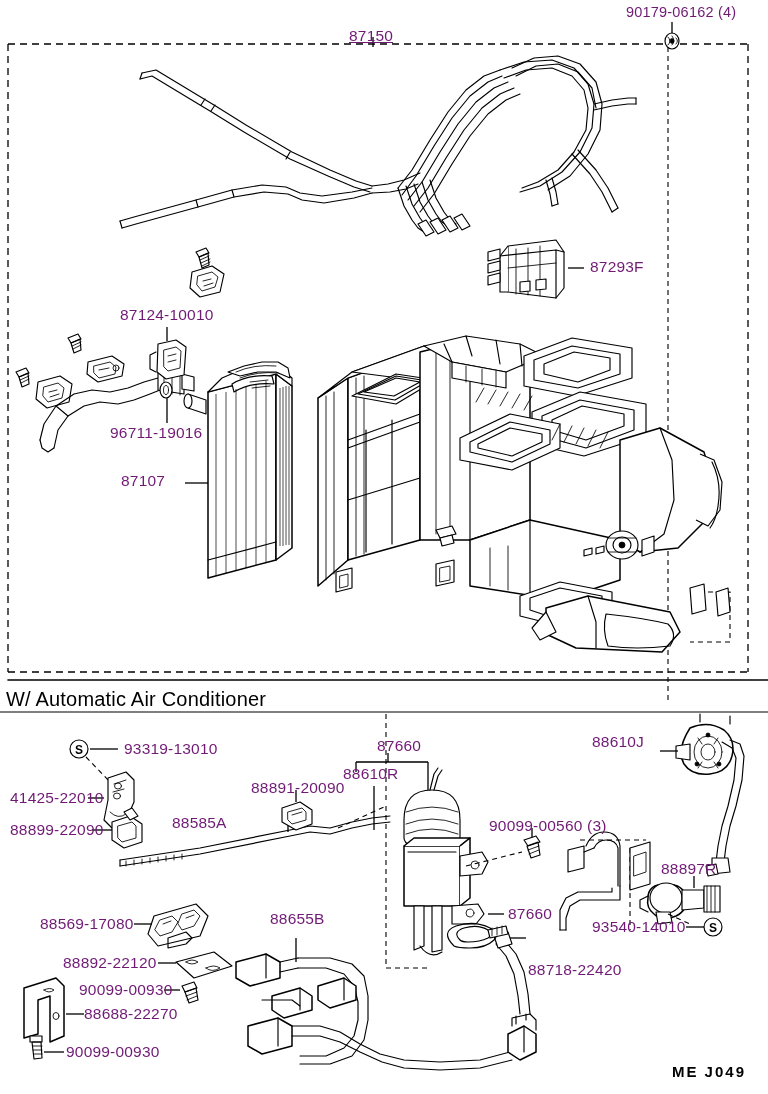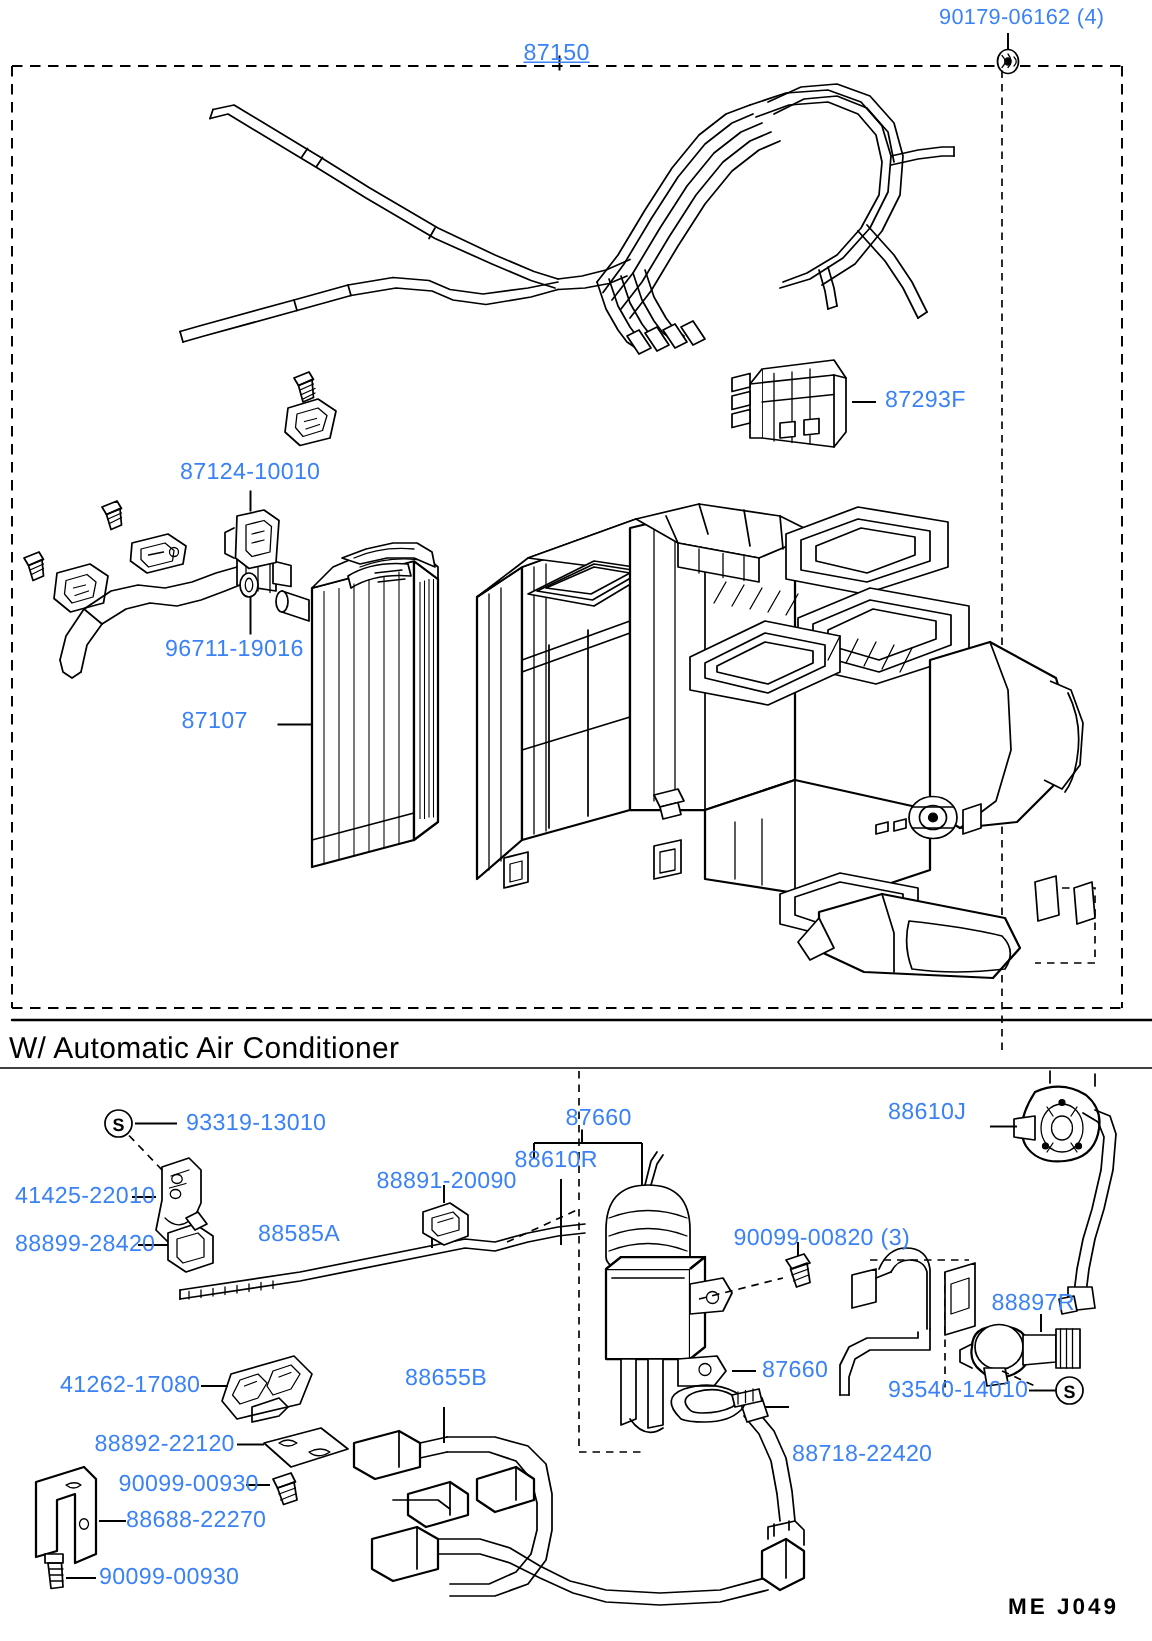--- a/index.html
+++ b/index.html
@@ -2,21 +2,21 @@
 <html><head>
 <meta charset="utf-8">
 <style>
   html,body{margin:0;padding:0;background:#ffffff;}
   body{width:768px;height:1094px;position:relative;overflow:hidden;
        font-family:"Liberation Sans",sans-serif;color:#000;}
 
   #sheet{position:absolute;left:0;top:0;width:768px;height:1094px;}
 
   .lbl{position:absolute;font-size:15.5px;letter-spacing:0.2px;
-       white-space:nowrap;line-height:1;color:#3b82f6;font-weight:500;}
+       white-space:nowrap;line-height:1;color:#701a75;font-weight:500;}
   .lbl.sm{font-size:14.5px;}
 
   .footer{position:absolute;right:22px;bottom:14px;font-size:15px;
           letter-spacing:2px;font-weight:600;margin-top:36px;}
   .sectiontext{position:absolute;font-size:20px;letter-spacing:0.2px;}
 
   svg{position:absolute;left:0;top:0;}
   .ln{fill:none;stroke:#000;stroke-width:1.15;stroke-linecap:round;stroke-linejoin:round;}
   .ln2{fill:none;stroke:#000;stroke-width:1.6;stroke-linecap:round;stroke-linejoin:round;}
   .thin{fill:none;stroke:#000;stroke-width:0.85;stroke-linecap:round;stroke-linejoin:round;}
@@ -544,45 +544,45 @@
   <div class="lbl" style="left:110px;top:425px;">96711-19016</div>
 
   <div class="lbl" style="left:121px;top:473px;">87107</div>
 
   <div class="sectiontext" style="left:6px;top:688px;">W/ Automatic Air Conditioner</div>
 
   <div class="lbl" style="left:124px;top:741px;">93319-13010</div>
 
   <div class="lbl" style="left:10px;top:790px;">41425-22010</div>
 
-  <div class="lbl" style="left:10px;top:822px;">88899-28420</div>
+  <div class="lbl" style="left:10px;top:822px;">88899-22090</div>
 
   <div class="lbl" style="left:172px;top:815px;">88585A</div>
 
   <div class="lbl" style="left:251px;top:780px;">88891-20090</div>
 
   <div class="lbl" style="left:377px;top:738px;">87660</div>
 
   <div class="lbl" style="left:343px;top:766px;">88610R</div>
 
-  <div class="lbl" style="left:489px;top:818px;">90099-00820 (3)</div>
+  <div class="lbl" style="left:489px;top:818px;">90099-00560 (3)</div>
 
   <div class="lbl" style="left:508px;top:906px;">87660</div>
 
   <div class="lbl" style="left:592px;top:734px;">88610J</div>
 
   <div class="lbl" style="left:661px;top:861px;">88897R</div>
 
   <div class="lbl" style="left:592px;top:919px;">93540-14010</div>
 
   <div class="lbl" style="left:270px;top:911px;">88655B</div>
 
   <div class="lbl" style="left:528px;top:930px;margin-top:32px;">88718-22420</div>
 
-  <div class="lbl" style="left:40px;top:916px;">41262-17080</div>
+  <div class="lbl" style="left:40px;top:916px;">88569-17080</div>
 
   <div class="lbl" style="left:63px;top:955px;">88892-22120</div>
 
   <div class="lbl" style="left:79px;top:982px;">90099-00930</div>
 
   <div class="lbl" style="left:84px;top:1006px;">88688-22270</div>
 
   <div class="lbl" style="left:66px;top:1044px;">90099-00930</div>
 
   <div class="footer">ME  J049</div>

